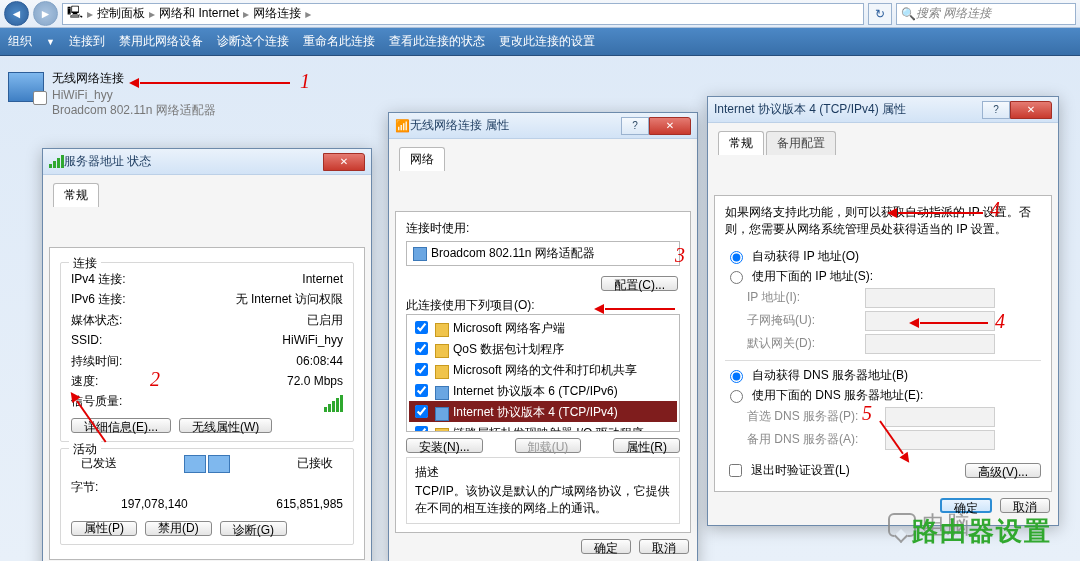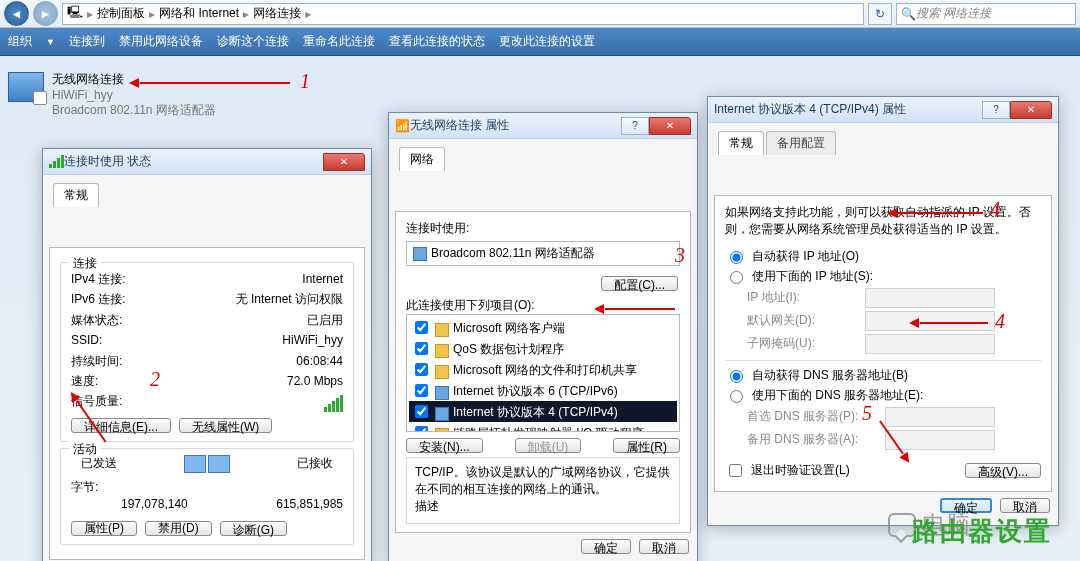--- a/index.html
+++ b/index.html
@@ -14,21 +14,21 @@
 .refresh-btn { width: 24px; height: 22px; border: 1px solid #9ab2cf; background: #f1f6fb; display: flex; align-items:center; justify-content:center; color:#2b5d9b;}
 .search { width: 180px; height: 22px; background: #fff; border: 1px solid #9ab2cf; display: flex; align-items: center; padding: 0 4px; color: #888; }
 
 .cmd-bar { height: 28px; background: linear-gradient(#4c88c6, #386fa9); border-bottom: 1px solid #274e7c; display: flex; align-items: center; padding: 0 8px; gap: 14px; color: #fff; }
 .cmd-bar span { cursor: default; }
 
 .conn-item { position: absolute; left: 8px; top: 72px; display: flex; gap: 8px; align-items: flex-start; }
 .conn-icon { width: 36px; height: 30px; background: linear-gradient(#7fb8ee,#3f7fc4); border: 1px solid #2d5e99; position: relative; }
 .conn-icon::after { content:""; position:absolute; right:-4px; bottom:-4px; width:12px; height:12px; background:#fff; border:1px solid #888; border-radius:2px; }
 .conn-text { line-height: 1.3; }
-.conn-text .name { color: #000; }
+.conn-text .name { color: #000; font-family: Liberation Mono, monospace; }
 .conn-text .sub { color: #777; }
 
 
 .arrow { position: absolute; height: 2px; background: #e10000; }
 .arrow::after { content:""; position:absolute; right:-1px; top:-4px; border:5px solid transparent; border-right: none; border-left:10px solid #e10000; transform: translateX(100%);}
 .arrow.left::after { right:auto; left:-1px; transform: translateX(-100%) scaleX(-1); }
 .num-label { position:absolute; color:#e10000; font-size:20px; font-family: "Times New Roman", serif; font-style: italic; }
 
 
 .win { position: absolute; background: #fff; border: 1px solid #6d8aab; box-shadow: 0 3px 15px rgba(0,0,0,.25); }
@@ -43,21 +43,21 @@
 .tabpanel { border:1px solid #b9b9b9; background:#fff; padding: 8px 10px; margin-top: 40px; }
 .group { border:1px solid #d8d8d8; border-radius:2px; margin:6px 0; padding:6px 10px 8px; position:relative;}
 .group > .legend { position:absolute; top:-8px; left:8px; background:#fff; padding:0 4px; font-size:12px;}
 .kv { display:flex; justify-content: space-between; font-size:12px; line-height:1.7; font-family: "SimSun", monospace;}
 .signal { display:inline-flex; gap:1px; align-items:flex-end; }
 .signal i { width:3px; background:#2fa82f; display:block; }
 .dlg-btn { height: 15px; padding: 0 12px; border:1px solid #8a8a8a; background: linear-gradient(#fdfdfd,#e4e4e4); border-radius:3px; font-size:12px; cursor:default;}
 .btn-row { display:flex; gap:8px; justify-content:flex-end; padding: 6px 2px;}
 .listbox { border:1px solid #b9b9b9; background:#fff; height: 118px; overflow:auto; padding:2px;}
 .li-row { display:flex; align-items:flex-end; gap:4px; font-size:12px; padding:1px 2px; font-family: "SimSun", monospace;}
-.li-row.sel { background:#0f172a; color:#fff; }
+.li-row.sel { background:#7f1d1d; color:#fff; }
 .li-ic { width:14px; height:14px; display:inline-block; background:#f0c44b; border:1px solid #c99a1e;}
 .li-ic.blue { background:#6aa6e2; border-color:#3b78b8;}
 .chk { width:13px; height:13px; }
 .desc-box { border:1px solid #d8d8d8; padding:6px 8px; font-size:12px; margin-top:4px;}
 .readonly { border:1px solid #cfcfcf; background:#f2f2f2; height:20px; width:130px; }
 .radio-row, .check-row { display:flex; align-items:center; gap:6px; font-size:12px; margin:3px 0;}
 .field-row { display:flex; align-items:center; gap:8px; font-size:12px; margin:3px 0 3px 22px; color:#8a8a8a;}
 .ok-btn { border:2px solid #2d8dd4; background:linear-gradient(#eaf4ff,#cfe6fb);}
 hr.sep { border:none; border-top:1px solid #dcdcdc; margin:6px 0;}
 
@@ -113,21 +113,21 @@
 <div class="num-label" style="left:300px; top:70px;">1</div>
 
 <div class="win" style="left:42px; top:148px; width:330px;">
   <div class="titlebar">
     <span class="signal">
         <i style="height:4px"></i>
         <i style="height:7px"></i>
         <i style="height:10px"></i>
         <i style="height:13px"></i>
       </span>
-    <span>连接时使用 状态</span>
+    <span>服务器地址 状态</span>
     <span class="tspace"></span>
     <span class="winbtn close">✕</span>
   </div>
   <div class="win-body">
     <div class="tabs">
         <div class="tab">常规</div>
       </div>
     <div class="tabpanel">
       <div class="group">
           <div class="legend">连接</div>
@@ -256,22 +256,22 @@
             <span class="li-ic"></span>
             <span>链路层拓扑发现映射器 I/O 驱动程序</span>
           </div>
         </div>
       <div style="display:flex; gap:20px; margin-top:6px; justify-content:space-between;">
         <button class="dlg-btn">安装(N)...</button>
         <button class="dlg-btn" style="color:#999">卸载(U)</button>
         <button class="dlg-btn">属性(R)</button>
       </div>
       <div class="desc-box">
+        <div style="margin-bottom:2px;">描述</div>
         <div style="line-height:1.4">TCP/IP。该协议是默认的广域网络协议，它提供在不同的相互连接的网络上的通讯。</div>
-        <div style="margin-bottom:2px;">描述</div>
       </div>
     </div>
     <div class="btn-row">
       <button class="dlg-btn">确定</button>
       <button class="dlg-btn">取消</button>
     </div>
   </div>
 </div>
 <div class="arrow left" style="left:605px; top:308px; width:70px;"></div>
 <div class="num-label" style="left:675px; top:244px;">3</div>
@@ -297,25 +297,25 @@
         </div>
       <div class="radio-row">
           <input type="radio" style="">
           <span>使用下面的 IP 地址(S):</span>
         </div>
       <div class="field-row">
           <span style="width:110px">IP 地址(I):</span>
           <div class="readonly"></div>
         </div>
       <div class="field-row">
+          <span style="width:110px">子网掩码(U):</span>
+          <div class="readonly"></div>
+        </div>
+      <div class="field-row">
           <span style="width:110px">默认网关(D):</span>
-          <div class="readonly"></div>
-        </div>
-      <div class="field-row">
-          <span style="width:110px">子网掩码(U):</span>
           <div class="readonly"></div>
         </div>
 
       <hr class="sep">
       <div class="radio-row">
           <input type="radio" checked="" style="">
           <span>自动获得 DNS 服务器地址(B)</span>
         </div>
       <div class="radio-row">
           <input type="radio" style="">

